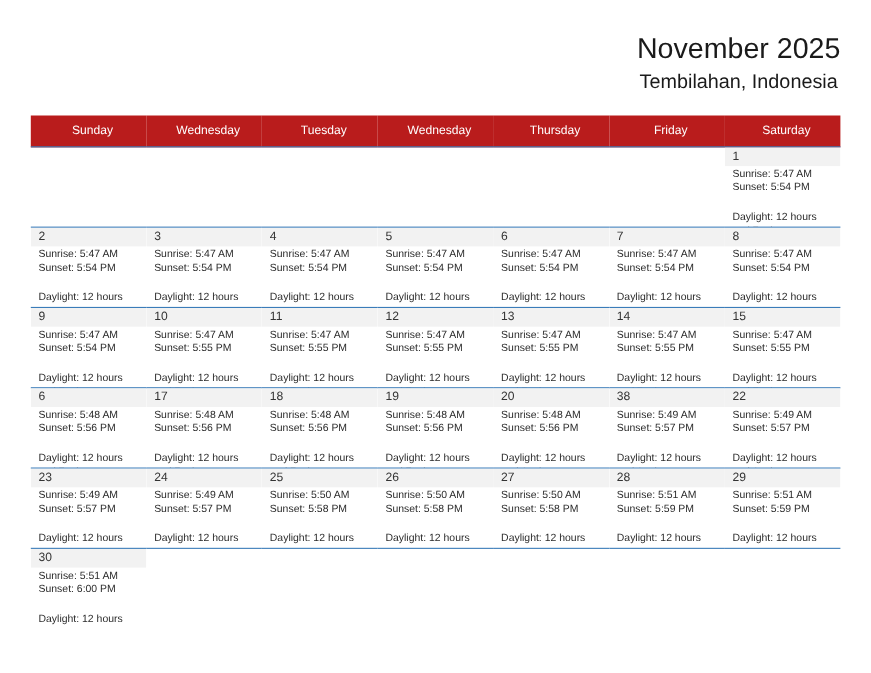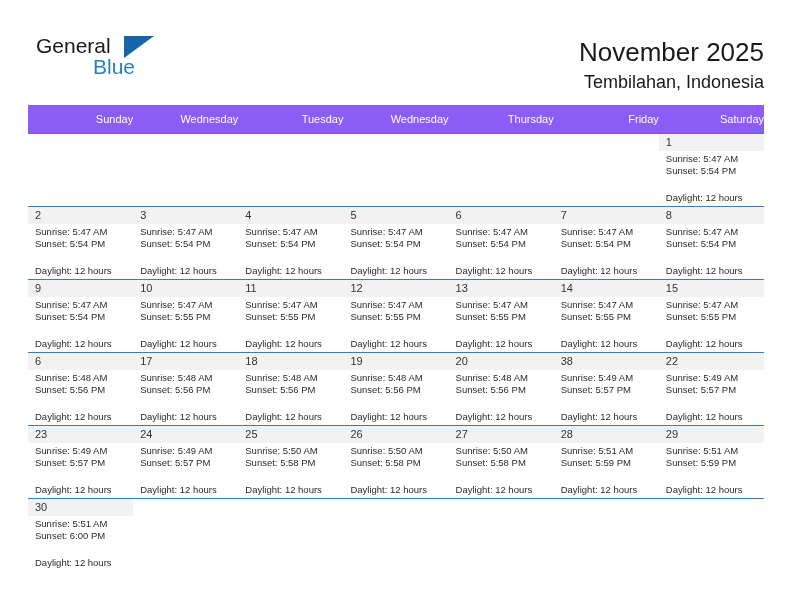--- a/index.html
+++ b/index.html
@@ -58,22 +58,22 @@
     left: 88px;
     top: 2px;
     width: 0;
     height: 0;
     border-left: 30px solid #1665a8;
     border-bottom: 22px solid transparent;
   }
   .title-block {
     position: absolute;
     right: 0;
-    top: 8px;
-    text-align: right;
+    top: 0;
+    text-align: center;
   }
   .cal-title {
     font-size: 26px;
     font-weight: normal;
     color: #1a1a1a;
     line-height: 32px;
     white-space: nowrap;
   }
   .cal-subtitle {
     font-size: 18px;
@@ -86,25 +86,25 @@
   
   .calendar {
     position: absolute;
     left: 28px;
     top: 105px;
     width: 736px;
     border-collapse: collapse;
     table-layout: fixed;
   }
   .calendar th {
-    background: #8b5cf6;
+    background: #b91c1c;
     color: #ffffff;
     font-size: 11px;
     font-weight: normal;
-    text-align: right;
+    text-align: center;
     padding: 5px 0 5px 7px;
     height: 18px;
     border: none;
   }
   .calendar td {
     vertical-align: top;
     padding: 0;
     border: none;
     border-top: 1px solid #3a7cb9;
     height: 72px;
@@ -148,25 +148,20 @@
     margin-top: 15px;
   }
 </style>
 </head>
 <body>
 
 <div class="page">
 
   <div class="header">
 
-    <div class="logo">
-      <span class="logo-general">General</span>
-      <span class="logo-triangle"></span>
-      <span class="logo-blue">Blue</span>
-    </div>
 
     <div class="title-block">
       <div class="cal-title">November 2025</div>
       <div class="cal-subtitle">Tembilahan, Indonesia</div>
     </div>
 
   </div>
 
   <table class="calendar">
     <thead>

